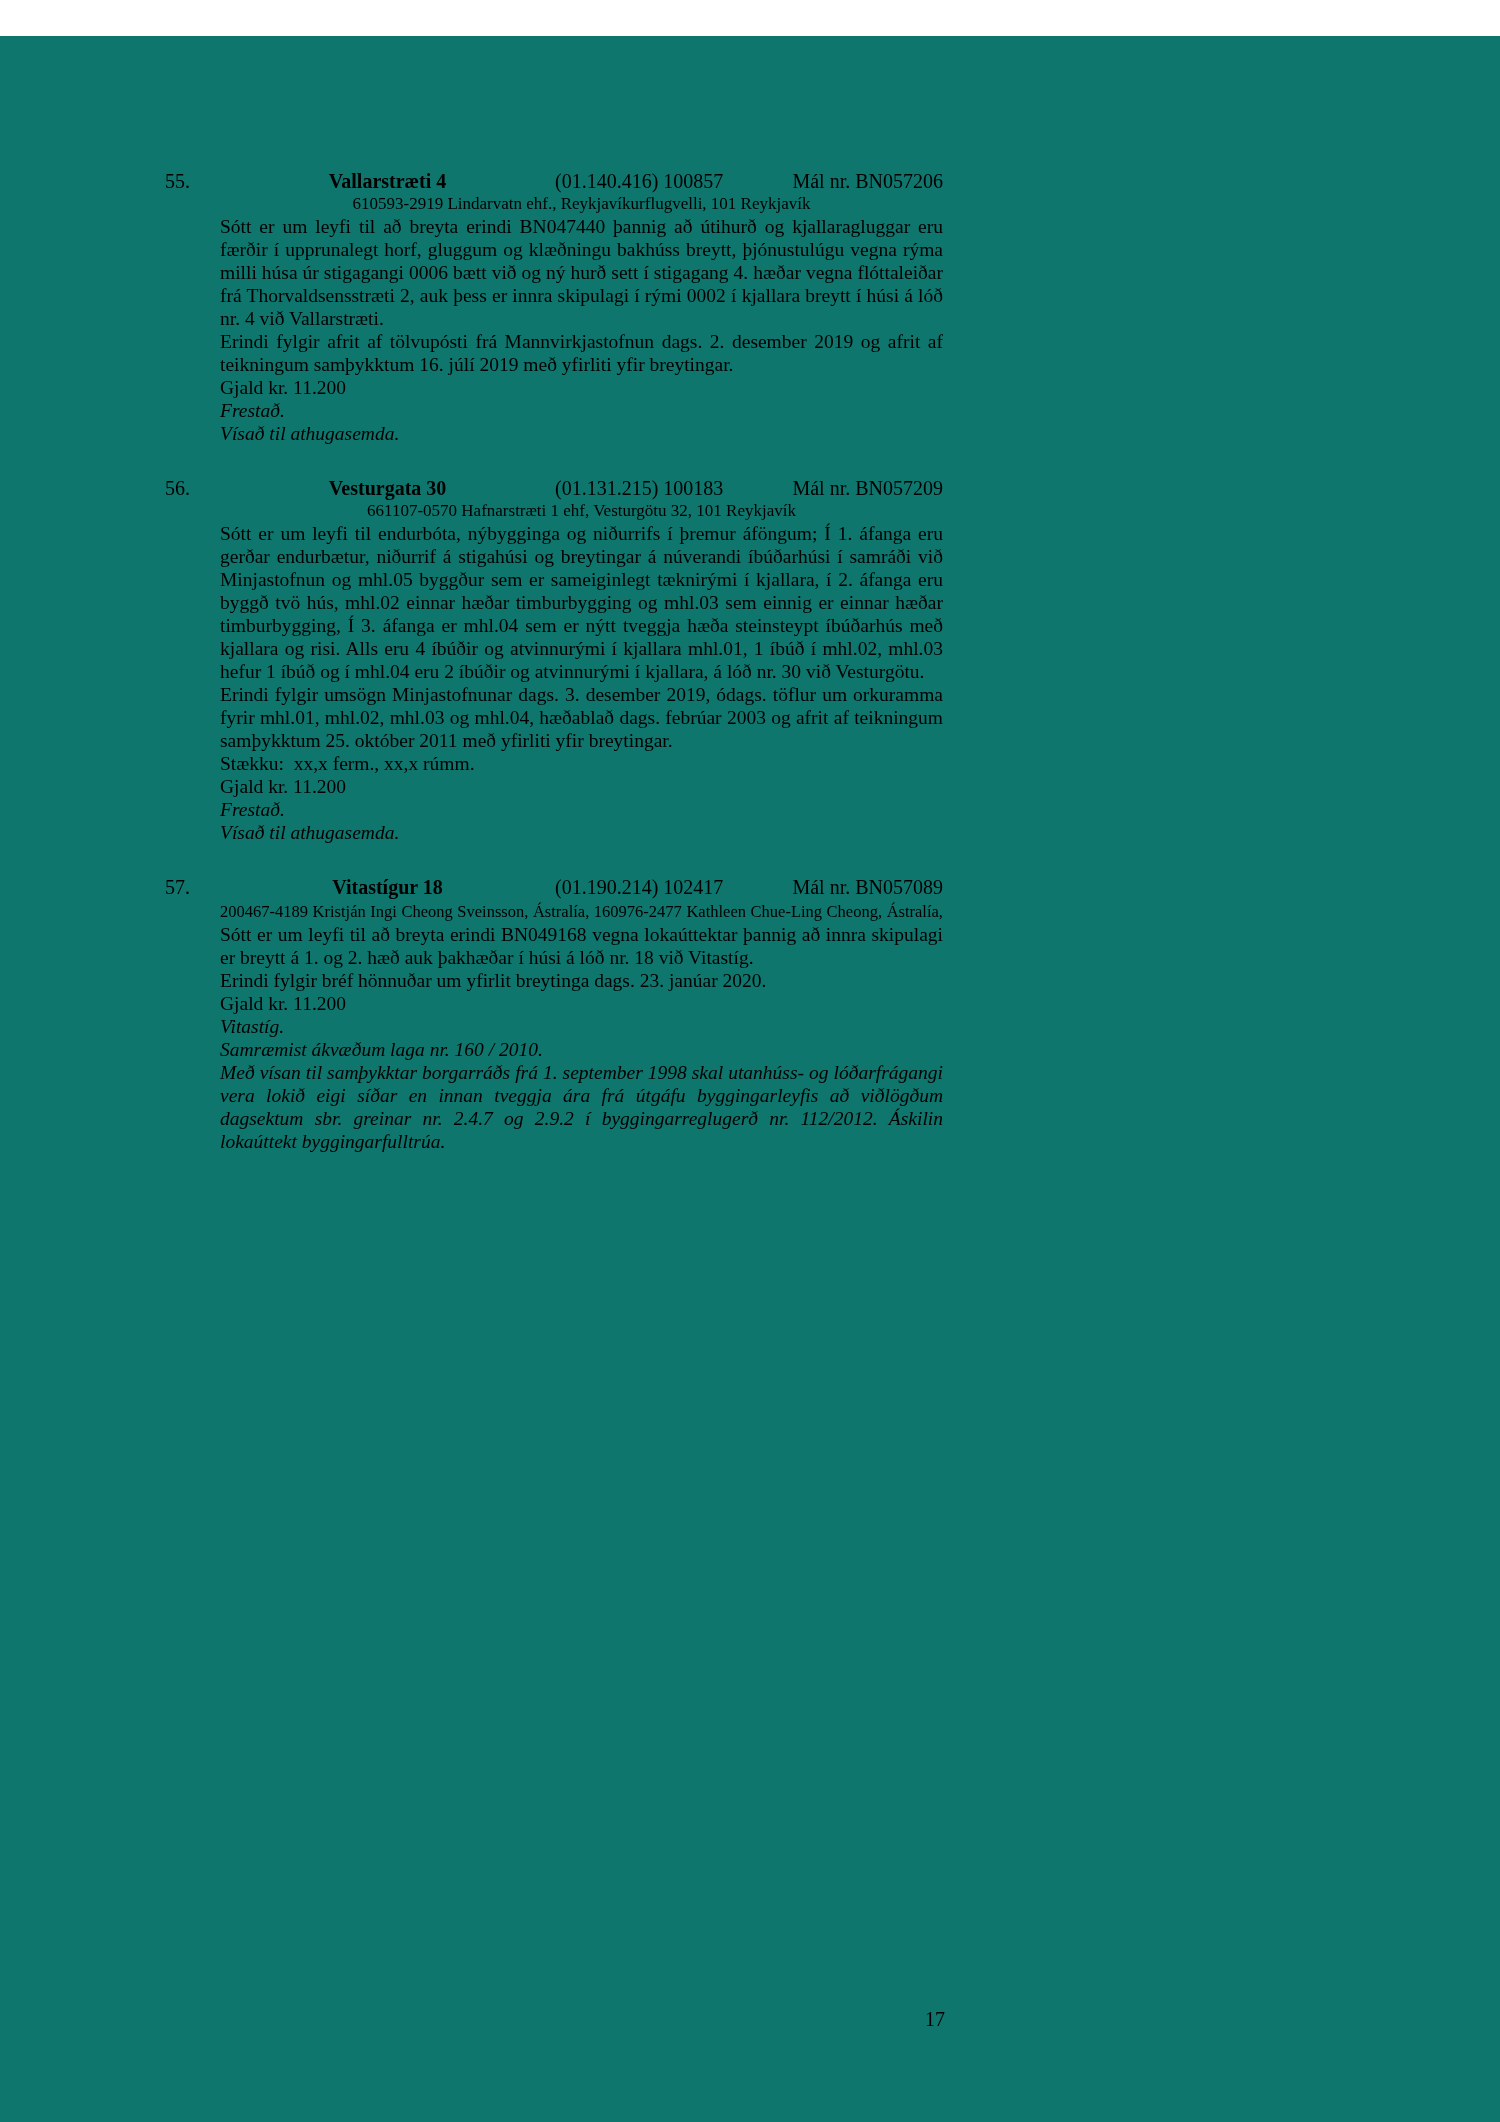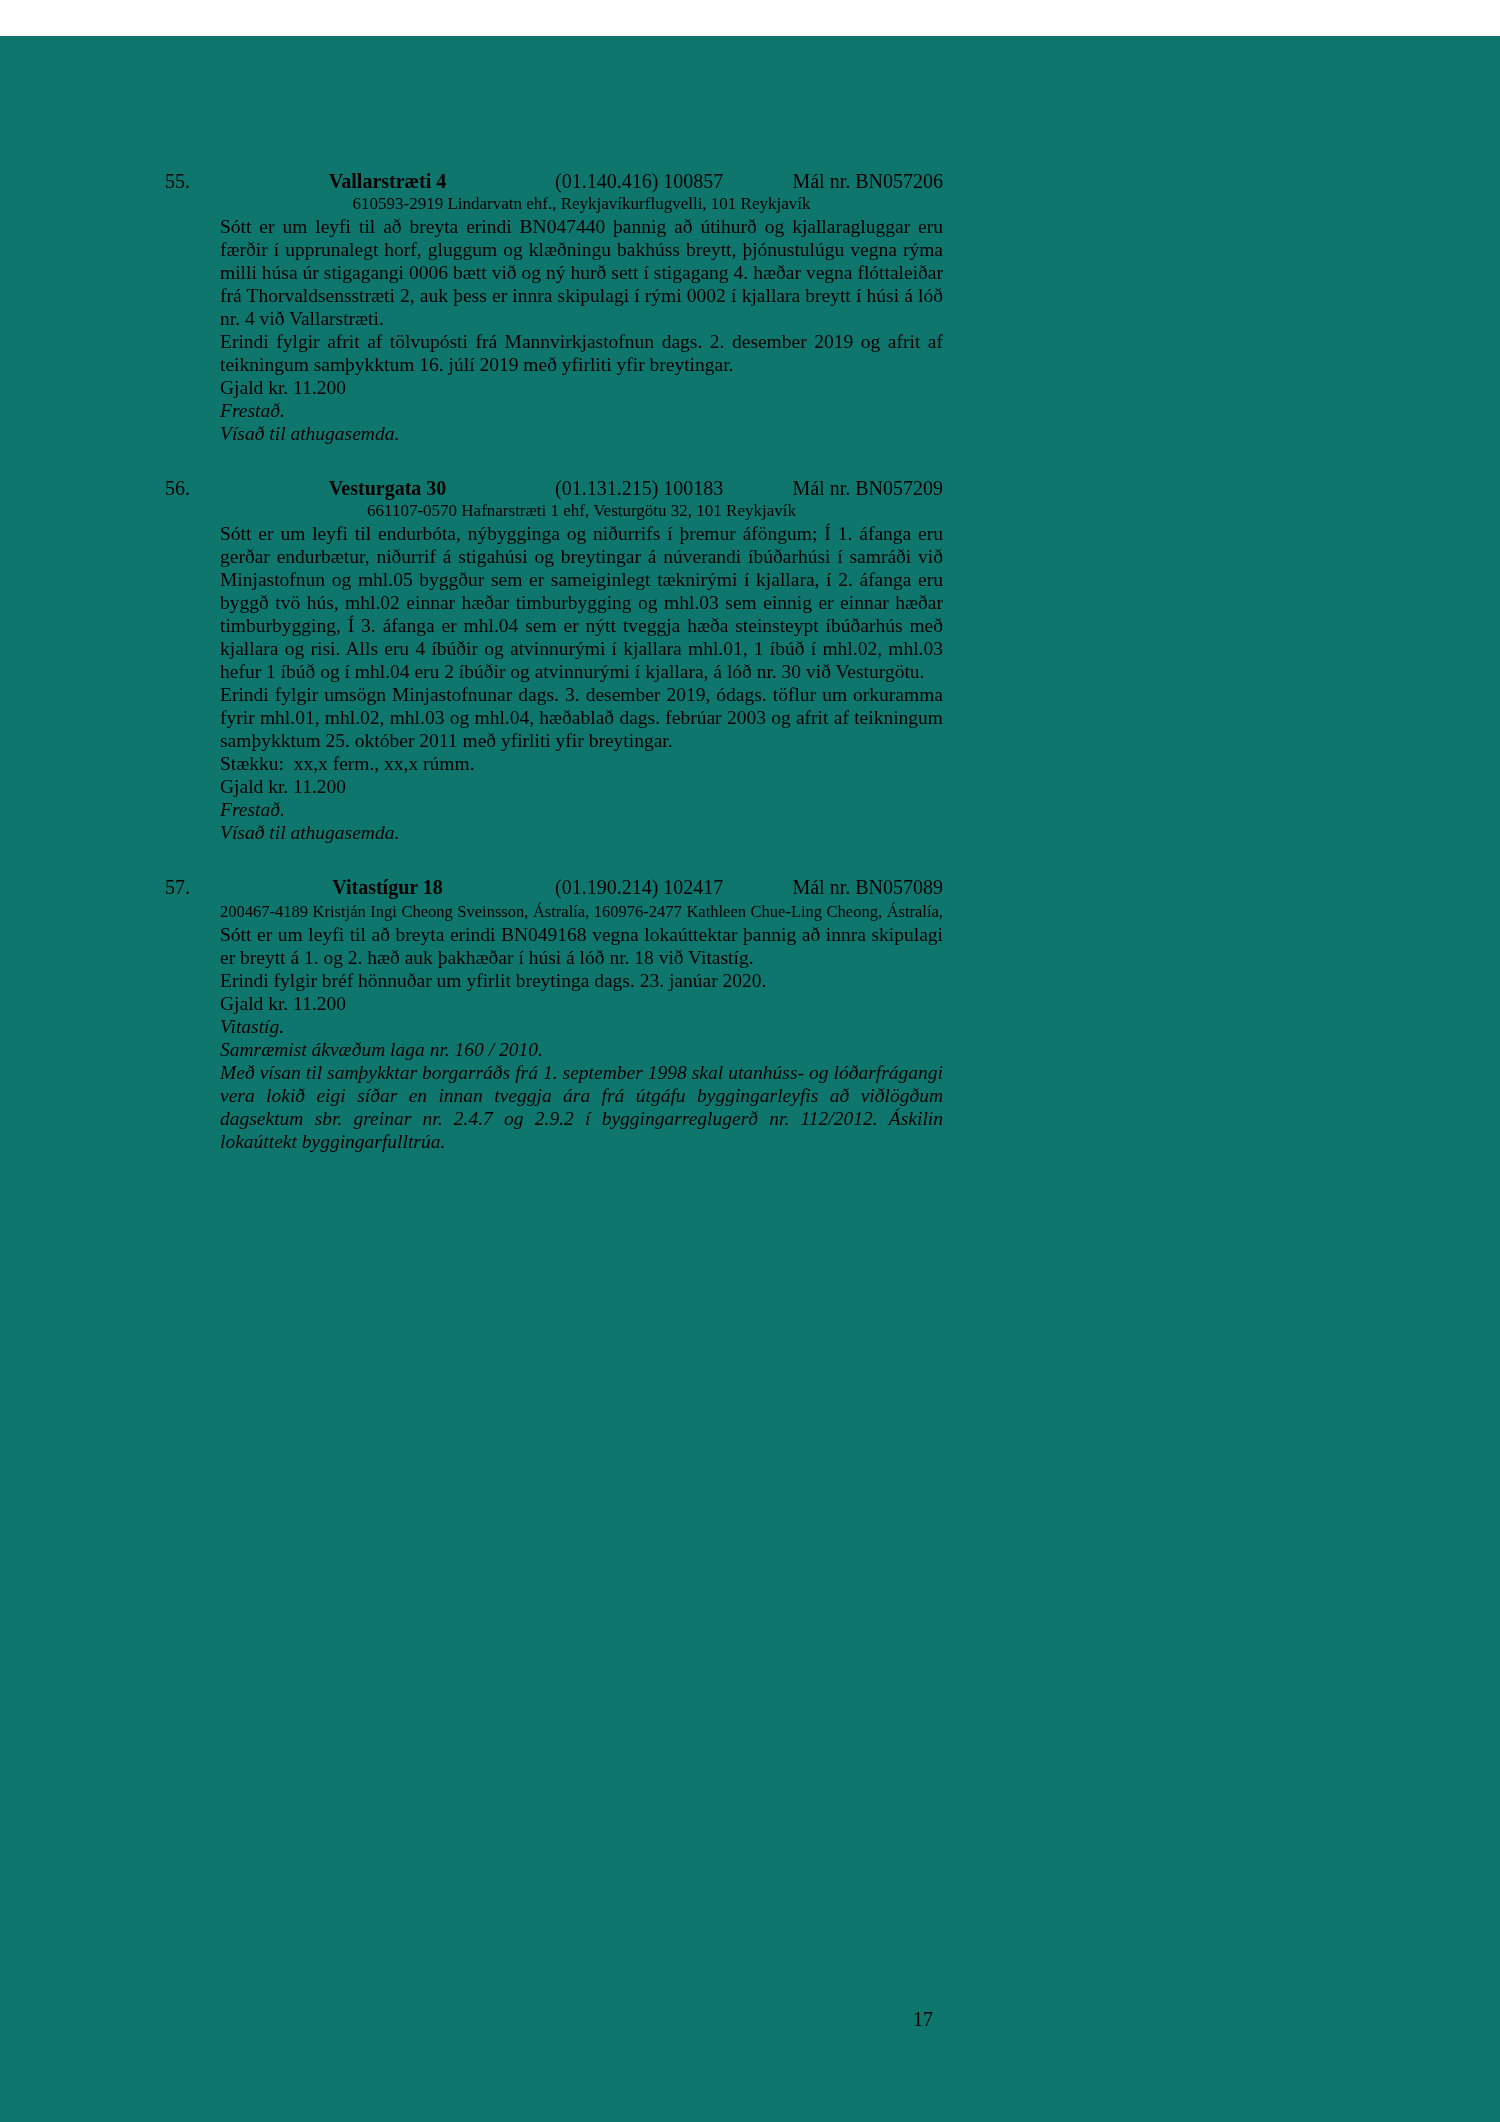--- a/index.html
+++ b/index.html
@@ -43,21 +43,21 @@
   }
   .owner-inline {
     font-size: 16.5px;
   }
   p { margin: 0; }
   .just { text-align: justify; }
   .italic { font-style: italic; }
   .pre { white-space: pre-wrap; }
   .page-number {
     position: absolute;
-    left: 155px;
+    left: 167px;
     top: 1972px;
     width: 778px;
     text-align: right;
     font-size: 20px;
     line-height: 23px;
   }
 </style>
 </head>
 <body>
 

